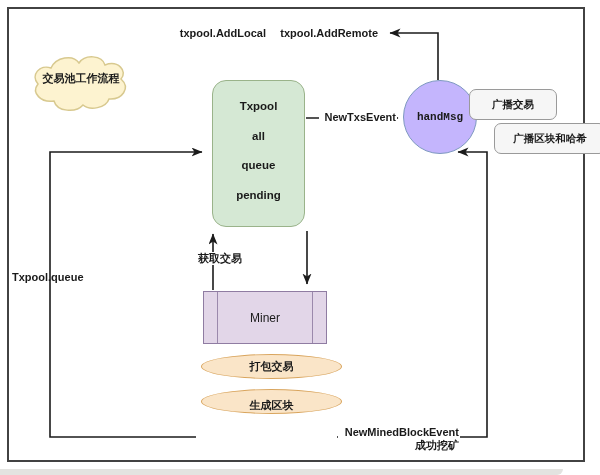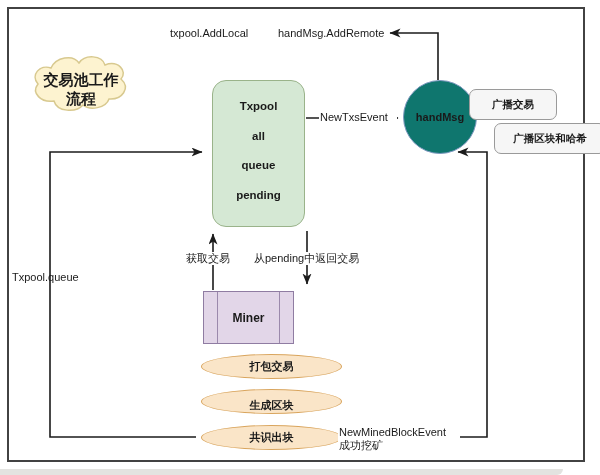--- a/index.html
+++ b/index.html
@@ -11,57 +11,57 @@
     position:absolute;left:7px;top:7px;width:578px;height:455px;
     border:2px solid #424242;box-sizing:border-box;background:#ffffff;
   }
   .bottom-strip{
     position:absolute;left:0;top:469px;width:563px;height:6px;
     background:#e3e3e0;border-radius:0 0 6px 0;
   }
   svg.overlay{position:absolute;left:0;top:0;width:600px;height:475px;}
   .node{position:absolute;box-sizing:border-box;display:flex;align-items:center;justify-content:center;}
   .lbl{
-    position:absolute;box-sizing:border-box;text-align:left;
-    font-weight:normal;font-size:11px;line-height:13px;white-space:nowrap;
+    position:absolute;box-sizing:border-box;text-align:right;
+    font-weight:bold;font-size:11px;line-height:13px;white-space:nowrap;
   }
   .lbl.on-line{background:#ffffff;padding:0 1px;}
   .txpool-box{
     left:212px;top:80px;width:93px;height:147px;
     background:#d5e8d4;border:1.5px solid #9ab38a;border-radius:14px;
     flex-direction:column;justify-content:space-around;
     padding:10px 0 16px 0;font-weight:bold;font-size:11.5px;
   }
   .txpool-box div{flex:0 0 auto;}
   .handmsg{
     left:403px;top:80px;width:74px;height:74px;border-radius:50%;
-    background:#0f766e;border:1.5px solid #7e99c0;
-    font-weight:bold;font-size:11px;
+    background:#c4b5fd;border:1.5px solid #7e99c0;
+    font-weight:bold;font-size:11px;font-family:Liberation Mono, monospace;
   }
   .bcast{
     background:#f6f6f6;border:1.3px solid #9a9a9a;border-radius:7px;
     font-weight:bold;font-size:10.5px;
   }
   .bcast1{left:469px;top:89px;width:88px;height:31px;}
   .bcast2{left:494px;top:123px;width:112px;height:31px;}
   .miner{
-    left:203px;top:291px;width:91px;height:53px;
+    left:203px;top:291px;width:124px;height:53px;
     background:#e2d6e8;border:1.3px solid #8f7ca2;
-    font-weight:bold;font-size:12px;
+    font-weight:normal;font-size:12px;
   }
   .miner .inner-line{position:absolute;top:0;bottom:0;width:0;border-left:1.2px solid #9b89ac;}
   .miner .inner-line.l{left:13px;} .miner .inner-line.r{right:13px;}
   .step{
     left:201px;width:141px;height:25px;border-radius:50%;
     background:#fae5c8;border:1.3px solid #d9a55e;
     font-weight:bold;font-size:11px;
   }
   .step1{top:354px;} .step2{top:389px;align-items:flex-end;} .step3{top:425px;}
   .cloud-wrap{position:absolute;left:28px;top:48px;width:105px;height:70px;}
-  .cloud-label{position:absolute;left:37px;top:71px;width:88px;font-weight:bold;font-size:15px;text-align:center;}
+  .cloud-label{position:absolute;left:37px;top:71px;width:88px;font-weight:bold;font-size:11px;text-align:center;}
   .two-line{line-height:12.5px;}
 </style>
 </head>
 <body>
 
 <div id="stage">
 
   <div class="canvas-border"></div>
   <div class="bottom-strip"></div>
 
@@ -83,21 +83,21 @@
   </svg>
 
   <div class="cloud-wrap">
     <svg width="105" height="70" viewBox="0 0 105 70">
       <path d="M26,53 C13,55 3,45 10,36 C2,27 12,16 23,20 C28,9 45,6 51,15 C57,6 74,7 77,17 C90,12 100,23 93,31 C103,40 94,52 81,51 C78,60 62,63 55,57 C48,65 29,64 26,53 Z" fill="#fdf3d0" stroke="#d8c98f" stroke-width="1.5"></path>
     </svg>
   </div>
   <div class="cloud-label">交易池工作流程</div>
 
   <div class="lbl" style="left:170px;top:27px;width:96px;">txpool.AddLocal</div>
-  <div class="lbl" style="left:278px;top:27px;width:100px;">handMsg.AddRemote</div>
+  <div class="lbl" style="left:278px;top:27px;width:100px;">txpool.AddRemote</div>
 
   <div class="node txpool-box">
     <div>Txpool</div>
     <div>all</div>
     <div>queue</div>
     <div>pending</div>
   </div>
 
   <div class="node handmsg">
     <span>handMsg</span>
@@ -105,37 +105,33 @@
 
   <div class="node bcast bcast1">
     <span>广播交易</span>
   </div>
   <div class="node bcast bcast2">
     <span>广播区块和哈希</span>
   </div>
 
   <div class="lbl on-line" style="left:319px;top:111px;width:78px;">NewTxsEvent</div>
   <div class="lbl on-line" style="left:185px;top:252px;width:58px;">获取交易</div>
-  <div class="lbl on-line" style="left:253px;top:252px;width:122px;">从pending中返回交易</div>
   <div class="lbl" style="left:12px;top:271px;width:70px;">Txpool.queue</div>
 
   <div class="node miner">
     <div class="inner-line l"></div>
     <span>Miner</span>
     <div class="inner-line r"></div>
   </div>
 
   <div class="node step step1">
     <span>打包交易</span>
   </div>
   <div class="node step step2">
     <span>生成区块</span>
   </div>
-  <div class="node step step3">
-    <span>共识出块</span>
-  </div>
 
   <div class="lbl on-line two-line" style="left:338px;top:426px;width:122px;">
     <div>NewMinedBlockEvent</div>
     <div>成功挖矿</div>
   </div>
 
 </div>
 
 </body></html>

